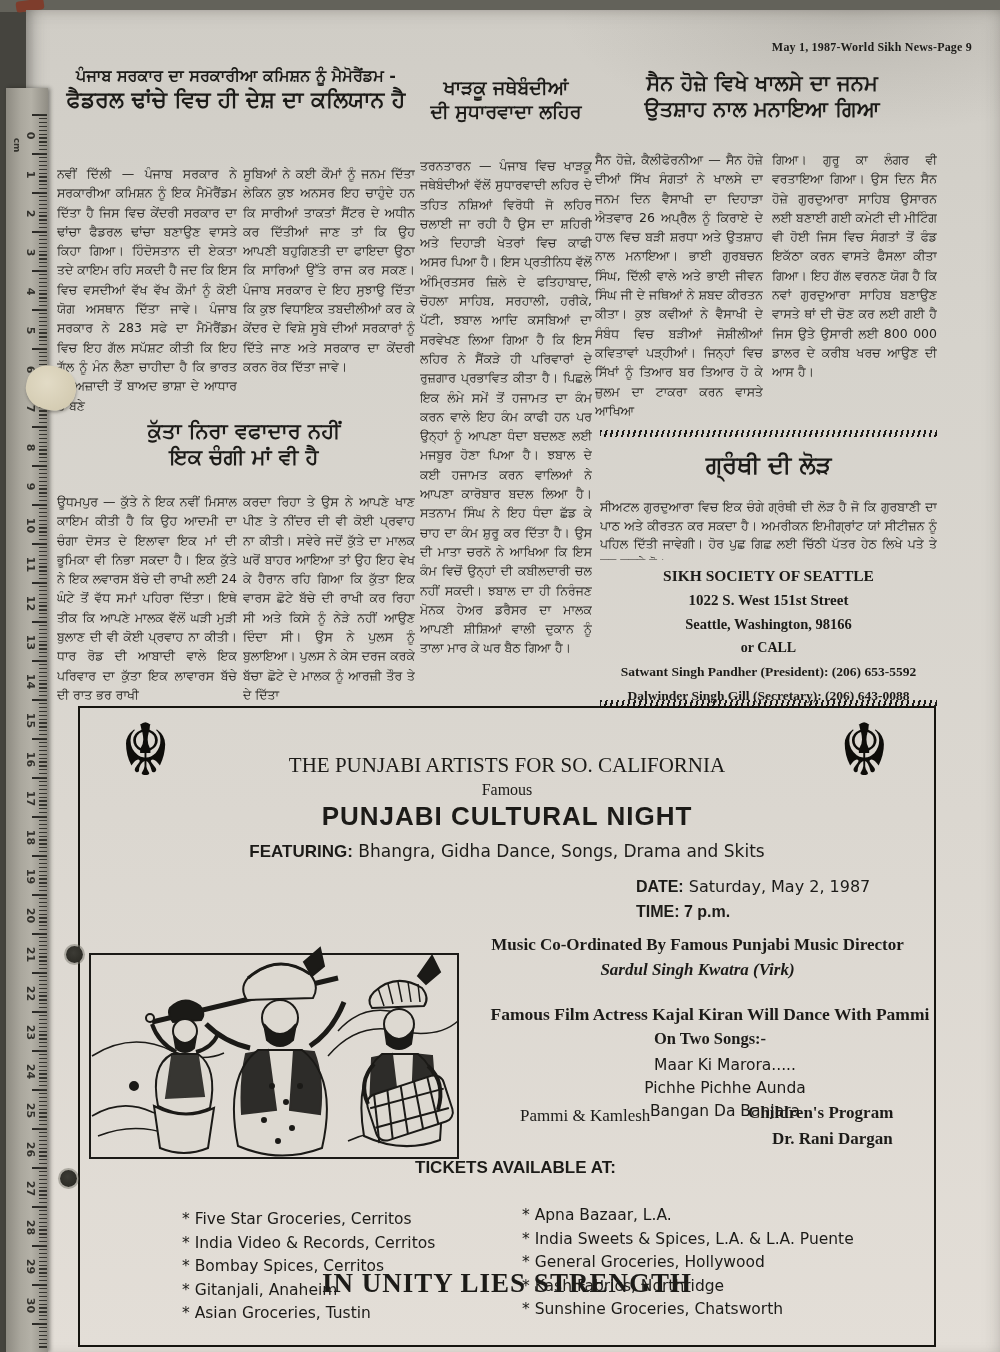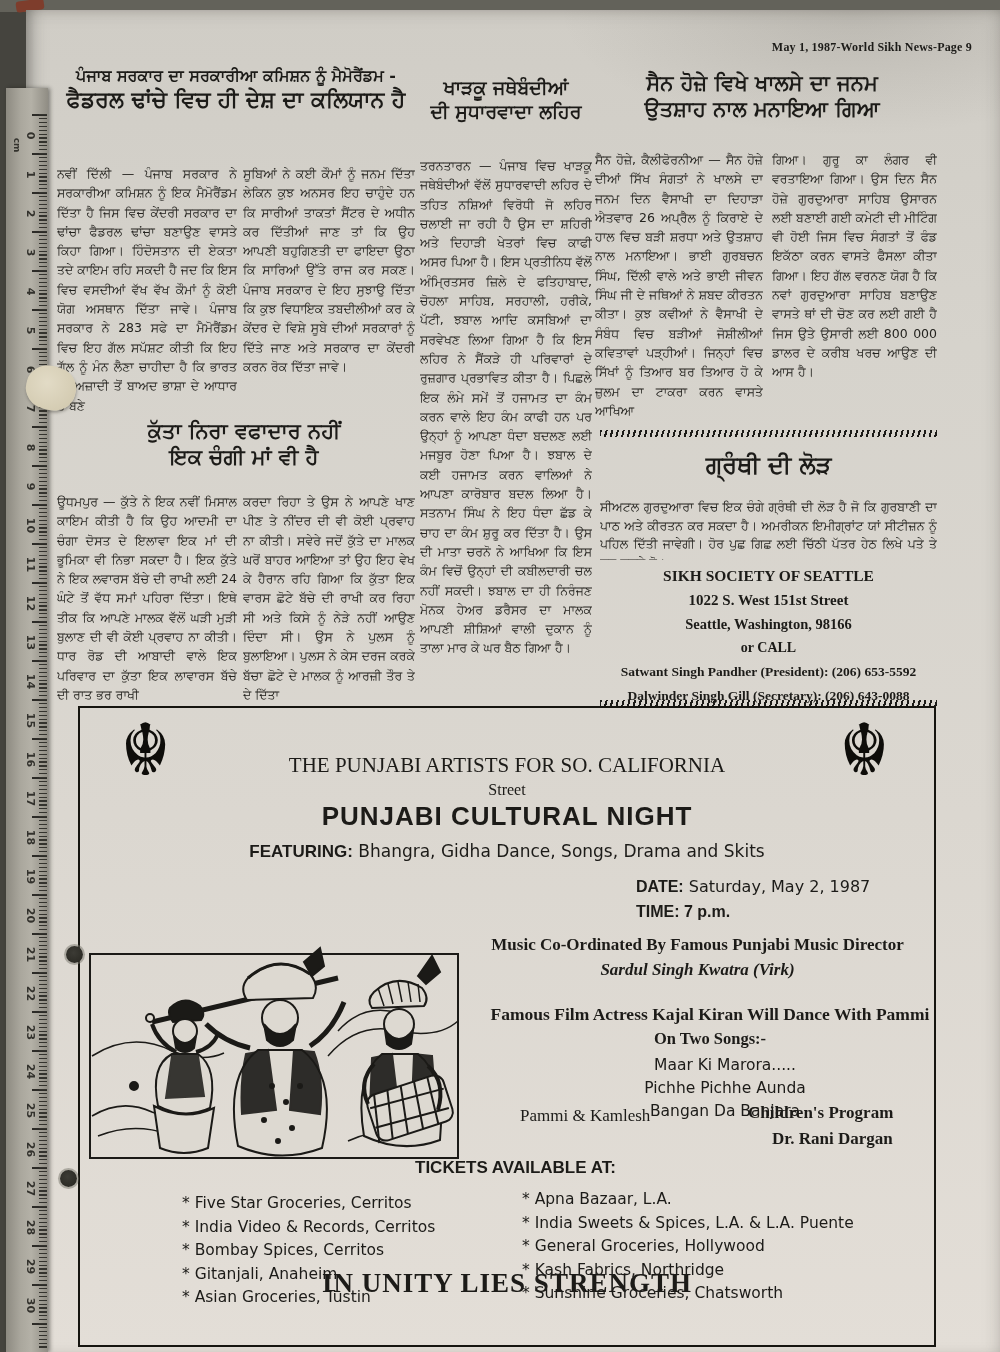--- a/index.html
+++ b/index.html
@@ -48,21 +48,21 @@
   .illus{position:absolute;left:8px;top:228px;width:374px;height:226px;}
   .music1{top:227px;left:390px;width:455px;font-family:"Liberation Serif",serif;font-weight:bold;font-size:17px;}
   .music2{top:252px;left:390px;width:455px;font-family:"Liberation Serif",serif;font-weight:bold;font-style:italic;font-size:17px;}
   .act1{top:296px;left:400px;width:460px;font-family:"Liberation Serif",serif;font-weight:bold;font-size:17.5px;}
   .act2{top:321px;left:400px;width:460px;font-family:"Liberation Serif",serif;font-weight:bold;font-size:16.5px;}
   .songs{position:absolute;top:346px;left:480px;width:330px;text-align:center;font-size:15.5px;line-height:23px;}
   .performers{position:absolute;left:440px;top:398px;font-family:"Liberation Serif",serif;font-weight:normal;font-size:17px;}
   .children{position:absolute;left:668px;top:395px;font-family:"Liberation Serif",serif;font-weight:bold;font-size:17px;}
   .childhost{position:absolute;left:692px;top:421px;font-family:"Liberation Serif",serif;font-weight:bold;font-size:17px;}
   .tickets-label{position:absolute;left:335px;top:450px;font-weight:bold;font-size:17px;font-family:"Liberation Sans",sans-serif;}
-  .tlist{position:absolute;font-size:15.5px;line-height:23.5px;}
+  .tlist{position:absolute;font-size:15.5px;line-height:23.5px;margin-top:16px;}
   .tlist-left{left:102px;top:484px;}
   .tlist-right{left:442px;top:480px;}
   .slogan{top:560px;font-family:"Liberation Serif",serif;font-weight:bold;font-size:27px;letter-spacing:1px;}
   
   .ruler{position:absolute;left:6px;top:88px;width:42px;height:1264px;z-index:6;
          background:linear-gradient(90deg,#8d8a81 0%,#aaa79d 35%,#b4b1a7 60%,#908d84 100%);
          box-shadow:2px 0 4px rgba(20,20,15,.45);}
   .ticks-mm{position:absolute;right:1px;top:26px;bottom:4px;width:8px;
          background:repeating-linear-gradient(to bottom,#34332e 0 1.2px,transparent 1.2px 3.9px);}
   .ticks-cm{position:absolute;right:1px;top:26px;bottom:4px;width:15px;
@@ -126,21 +126,21 @@
       <div class="st-c">Satwant Singh Pandher (President): (206) 653-5592</div>
       <div class="st-c">Dalwinder Singh Gill  (Secretary): (206) 643-0088</div>
     </div>
     <div class="zigzag" style="left:574px;top:690px;width:337px;"></div>
 
     <div class="ad">
       <div class="khanda k-left">☬</div>
       <div class="khanda k-right">☬</div>
 
       <div class="ctr ad-sub">THE PUNJABI ARTISTS FOR SO. CALIFORNIA</div>
-      <div class="ctr ad-present">Street</div>
+      <div class="ctr ad-present">Famous</div>
       <div class="ctr ad-event">PUNJABI CULTURAL NIGHT</div>
 
       <div class="ctr ad-feat">
         <span class="lbl">FEATURING:</span><span> Bhangra, Gidha Dance, Songs, Drama and Skits</span>
       </div>
 
       <div class="info-dt">
         <div><span class="lbl">DATE:</span><span> Saturday, May 2, 1987</span></div>
         <div><span class="lbl">TIME:</span><span class="lbl"> 7 p.m.</span></div>
       </div>

